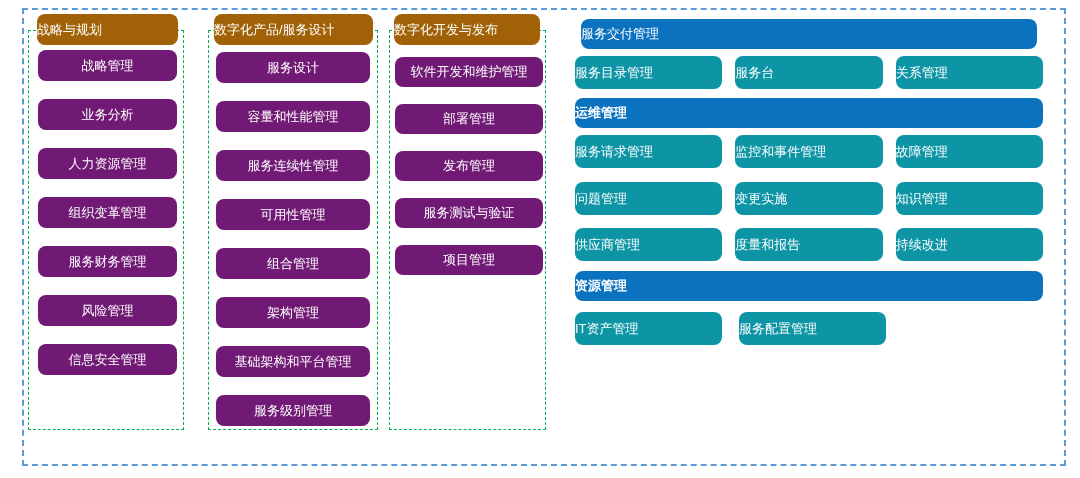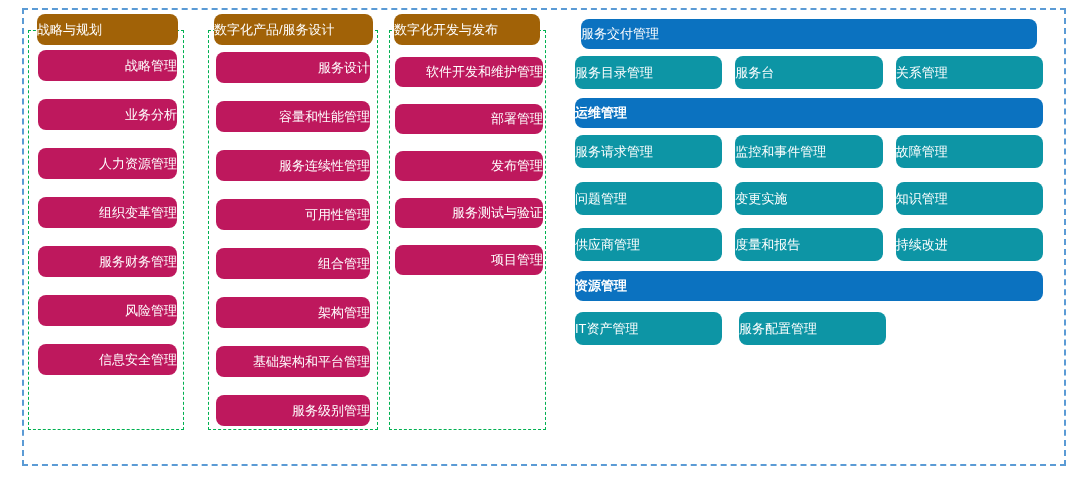--- a/index.html
+++ b/index.html
@@ -37,25 +37,25 @@
     text-align: left;
     white-space: nowrap;
     z-index: 2;
   }
   .col-items {
     position: absolute;
     display: flex;
     flex-direction: column;
   }
   .pbox {
-    background: #be185d;
+    background: #701a75;
     border-radius: 8px;
     color: #ffffff;
     font-size: 13px;
-    text-align: right;
+    text-align: center;
     white-space: nowrap;
   }
   #col-1 { left: 28px; width: 156px; }
   #col-1 .col-header { left: 8px;  width: 141px; }
   #col-1 .col-items  { left: 9px;  width: 139px; top: 19px; gap: 18px; }
   #col-1 .pbox { height: 31px; line-height: 31px; }
 
   #col-2 { left: 208px; width: 170px; }
   #col-2 .col-header { left: 5px;  width: 159px; }
   #col-2 .col-items  { left: 7px;  width: 154px; top: 21px; gap: 18px; }

